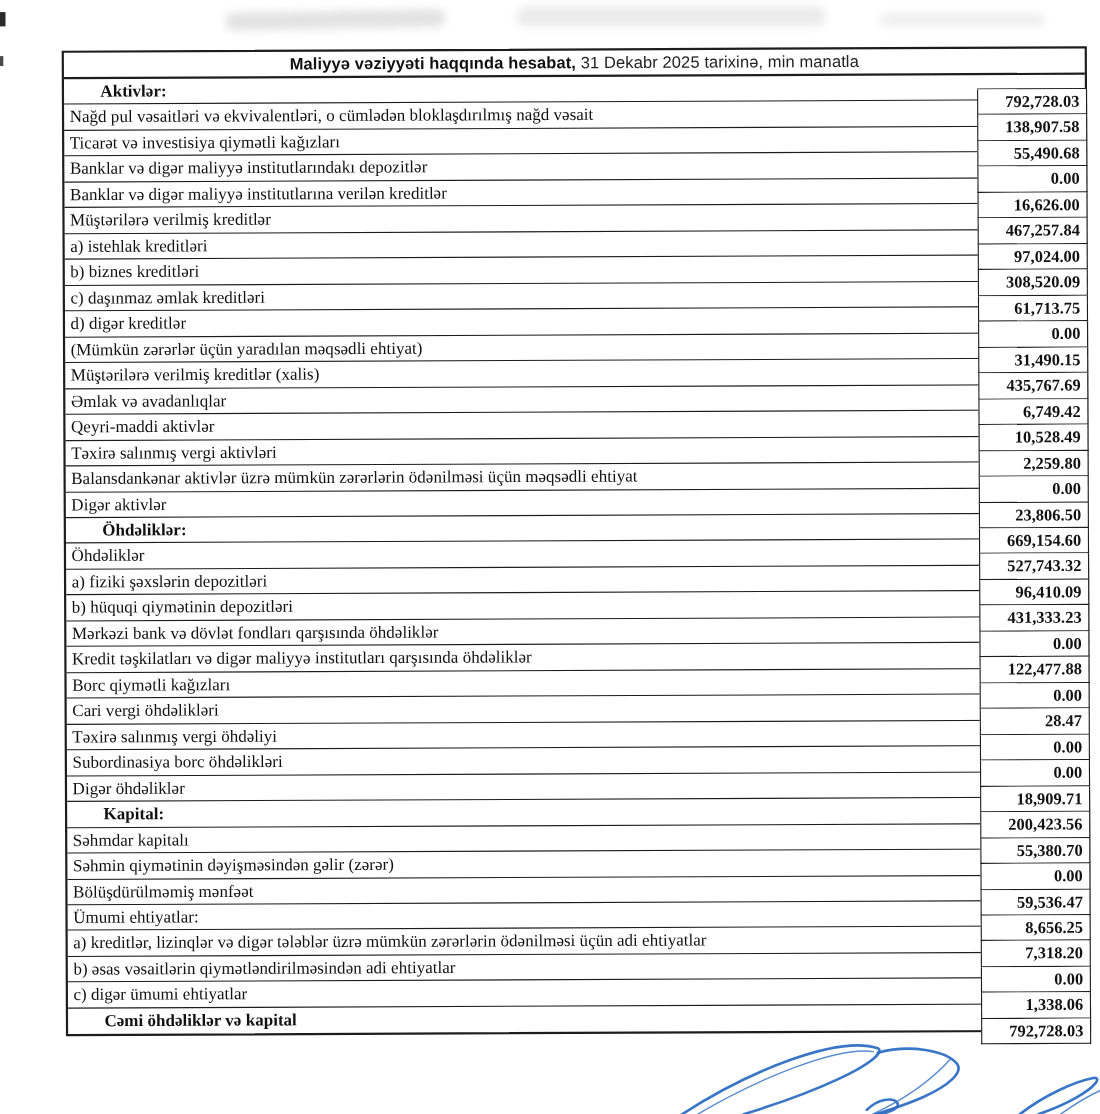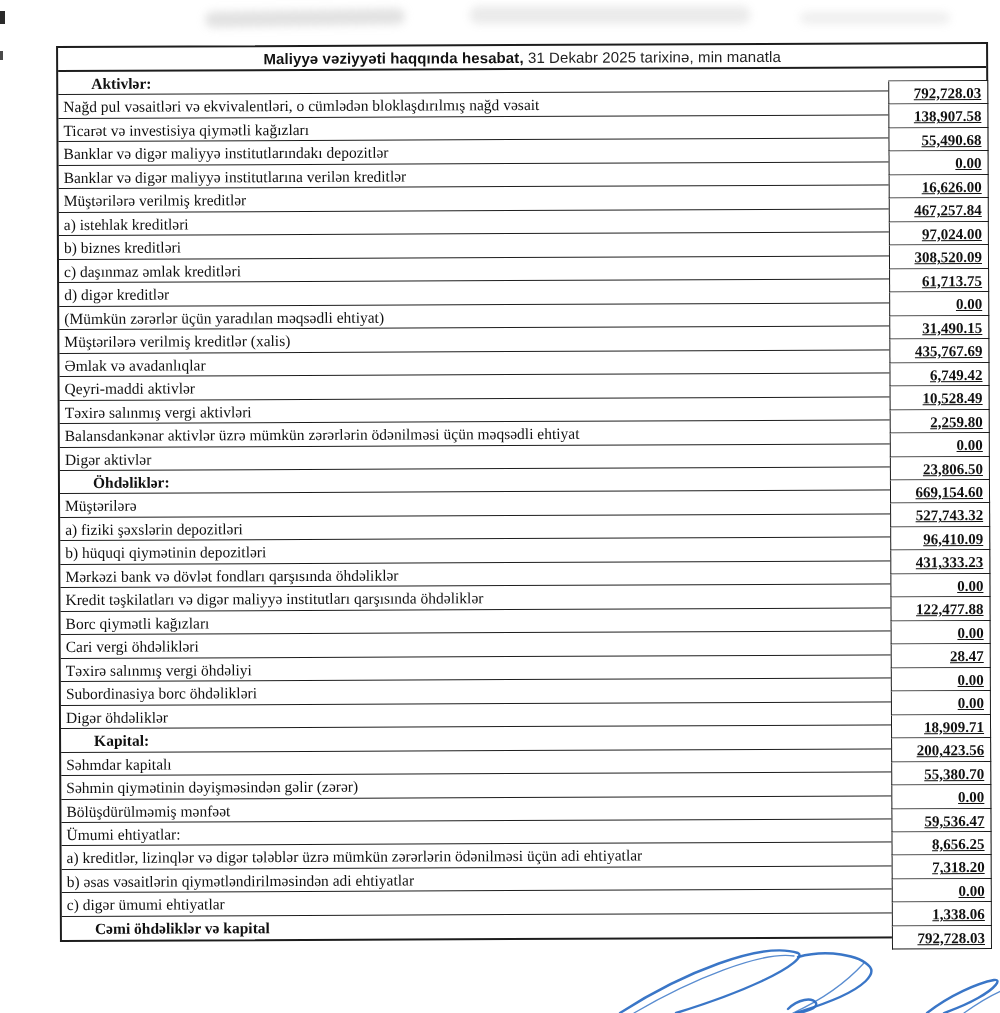--- a/index.html
+++ b/index.html
@@ -75,21 +75,20 @@
     border-left:1.7px solid var(--line);
     border-right:1.7px solid var(--line);
     border-bottom:1.7px solid var(--line);
     background:#fff;
     text-align:right;
     font-weight:700;
     font-size:15px;
     line-height:20px;
     padding:2px 6px 0 0;
     white-space:nowrap;
-    text-decoration:underline;
   }
   
   .signature{
     position:absolute;
     left:612px;top:947px;
     width:390px;height:66px;
     z-index:5;
   }
   .signature path{
     fill:none;
@@ -126,21 +125,21 @@
       <div class="row"><span class="label">c) daşınmaz əmlak kreditləri</span></div>
       <div class="row"><span class="label">d) digər kreditlər</span></div>
       <div class="row"><span class="label">(Mümkün zərərlər üçün yaradılan məqsədli ehtiyat)</span></div>
       <div class="row"><span class="label">Müştərilərə verilmiş kreditlər (xalis)</span></div>
       <div class="row"><span class="label">Əmlak və avadanlıqlar</span></div>
       <div class="row"><span class="label">Qeyri-maddi aktivlər</span></div>
       <div class="row"><span class="label">Təxirə salınmış vergi aktivləri</span></div>
       <div class="row"><span class="label">Balansdankənar aktivlər üzrə mümkün zərərlərin ödənilməsi üçün məqsədli ehtiyat</span></div>
       <div class="row"><span class="label">Digər aktivlər</span></div>
       <div class="row bold"><span class="label">Öhdəliklər:</span></div>
-      <div class="row"><span class="label">Müştərilərə</span></div>
+      <div class="row"><span class="label">Öhdəliklər</span></div>
       <div class="row"><span class="label">a) fiziki şəxslərin depozitləri</span></div>
       <div class="row"><span class="label">b) hüquqi qiymətinin depozitləri</span></div>
       <div class="row"><span class="label">Mərkəzi bank və dövlət fondları qarşısında öhdəliklər</span></div>
       <div class="row"><span class="label">Kredit təşkilatları və digər maliyyə institutları qarşısında öhdəliklər</span></div>
       <div class="row"><span class="label">Borc qiymətli kağızları</span></div>
       <div class="row"><span class="label">Cari vergi öhdəlikləri</span></div>
       <div class="row"><span class="label">Təxirə salınmış vergi öhdəliyi</span></div>
       <div class="row"><span class="label">Subordinasiya borc öhdəlikləri</span></div>
       <div class="row"><span class="label">Digər öhdəliklər</span></div>
       <div class="row bold"><span class="label">Kapital:</span></div>

